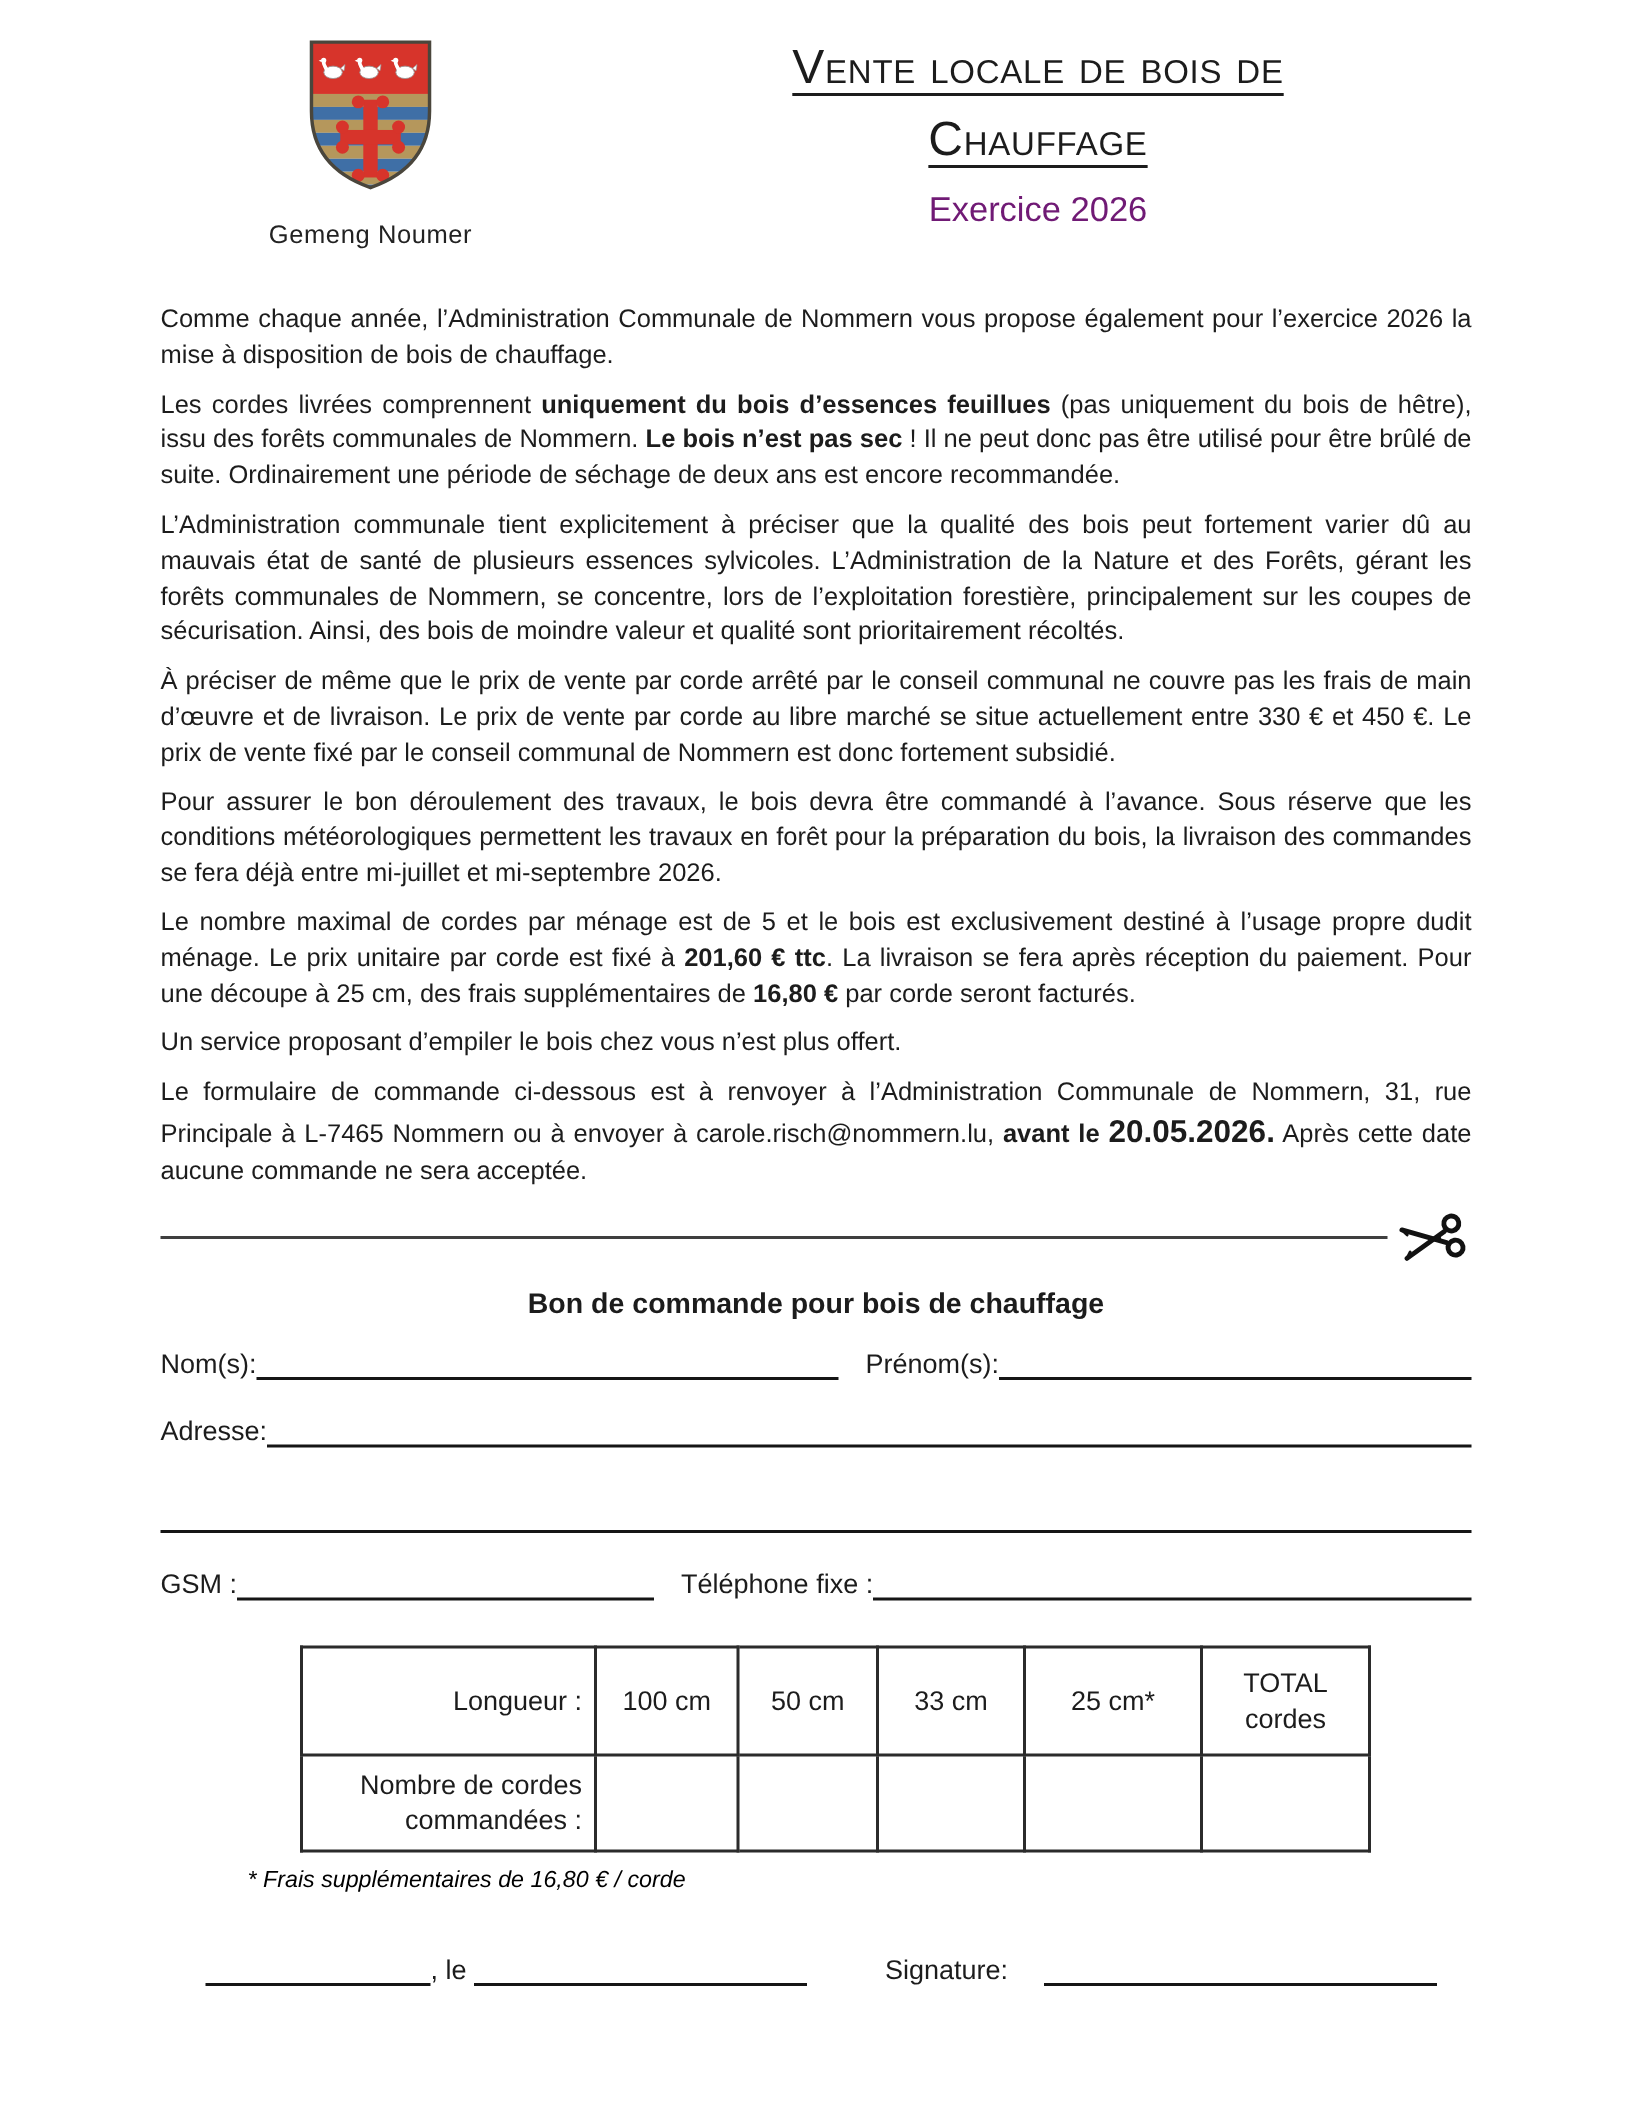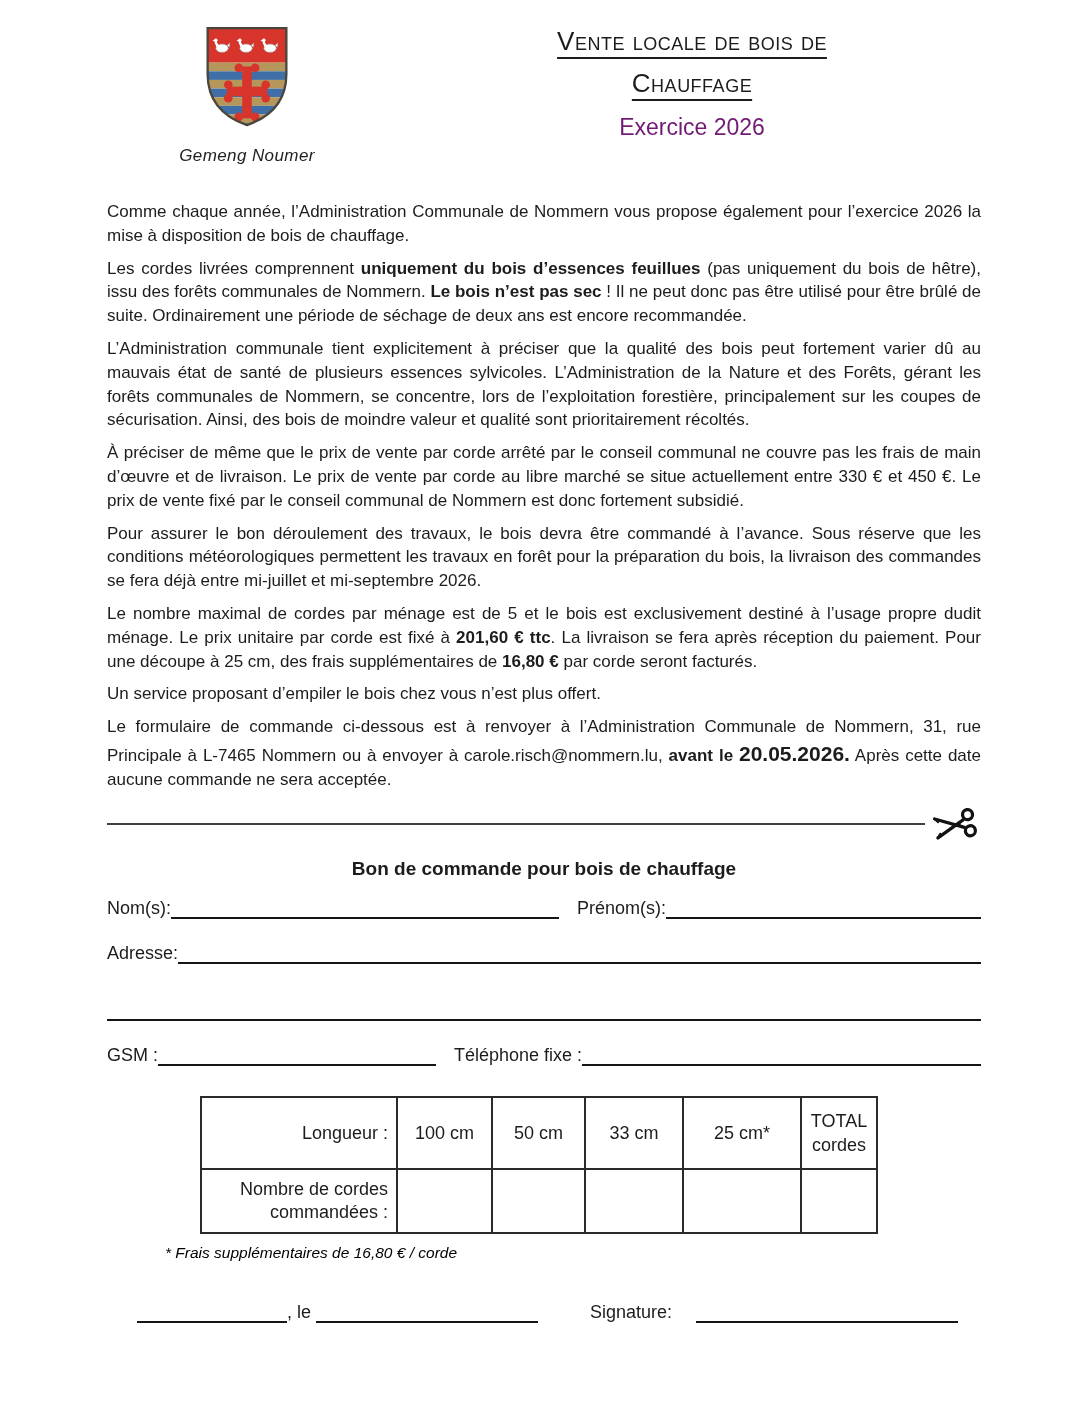--- a/index.html
+++ b/index.html
@@ -4,23 +4,23 @@
 <style>
   html,body{margin:0;padding:0;background:#e8e8e8;}
   .page{
     width:1088px;height:1408px;box-sizing:border-box;background:#ffffff;
     padding:24px 107px 0 107px;overflow:hidden;position:relative;
     font-family:"Liberation Sans","DejaVu Sans",sans-serif;color:#1c1c1c;
   }
   
   .doc-header{display:flex;align-items:flex-start;}
   .crest-block{width:200px;margin-left:40px;text-align:center;flex:0 0 auto;}
-  .crest-caption{font-size:17px;margin-top:10px;letter-spacing:.4px;color:#222;font-style:italic;}
+  .crest-caption{font-size:17px;margin-top:10px;letter-spacing:.4px;color:#222;}
   .title-block{flex:1;text-align:center;padding-left:56px;padding-top:4px;}
-  .doc-title{font-size:26px;font-variant:small-caps;font-weight:500;letter-spacing:.5px;line-height:1.0;margin:0 0 16px 0;}
+  .doc-title{font-size:32px;font-variant:small-caps;font-weight:500;letter-spacing:.5px;line-height:1.0;margin:0 0 16px 0;}
   .doc-title .u{text-decoration:underline;text-decoration-thickness:2px;text-underline-offset:7px;}
   .doc-subtitle{font-size:23px;margin-top:18px;color:#701a75;text-align:center;}
   
   .body-text{margin-top:34px;font-size:17px;line-height:1.4;}
   .body-text p{margin:0 0 9px 0;text-align:justify;}
   .body-text .b{font-weight:bold;}
   .body-text .big{font-size:21px;font-weight:bold;}
   
   .cut-row{display:flex;align-items:center;margin:14px 0 6px 0;}
   .cut-rule{flex:1;height:0;border-top:2px solid #3f3f3f;}
@@ -31,21 +31,21 @@
   .blank{display:inline-block;border-bottom:2px solid #151515;height:21px;box-sizing:border-box;}
   .lbl{white-space:pre;flex:0 0 auto;}
   .grow{flex:1 1 auto;}
   .sp18{width:18px;flex:0 0 auto;}
   
   table.order{border-collapse:collapse;margin:30px 0 0 93px;font-size:18px;}
   table.order th,table.order td{border:2px solid #2b2b2b;font-weight:normal;padding:4px 8px;box-sizing:border-box;}
   table.order .c0{width:196px;text-align:right;}
   table.order .c1{width:95px;} table.order .c2{width:93px;}
   table.order .c3{width:98px;}  table.order .c4{width:118px;}
-  table.order .c5{width:76px;}
+  table.order .c5{width:112px;}
   table.order tr.hdr th{height:72px;text-align:center;vertical-align:middle;line-height:1.35;}
   table.order tr.hdr th.c0{text-align:right;vertical-align:middle;}
   table.order tr.body td{height:64px;vertical-align:middle;}
   table.order tr.body td.c0{text-align:right;line-height:1.3;}
   .footnote{font-style:italic;font-size:15.5px;margin:10px 0 0 58px;color:#000000;}
   
   .sig-row{display:flex;align-items:flex-end;font-size:18px;margin:40px 0 0 30px;}
 </style>
 </head>
 <body>

